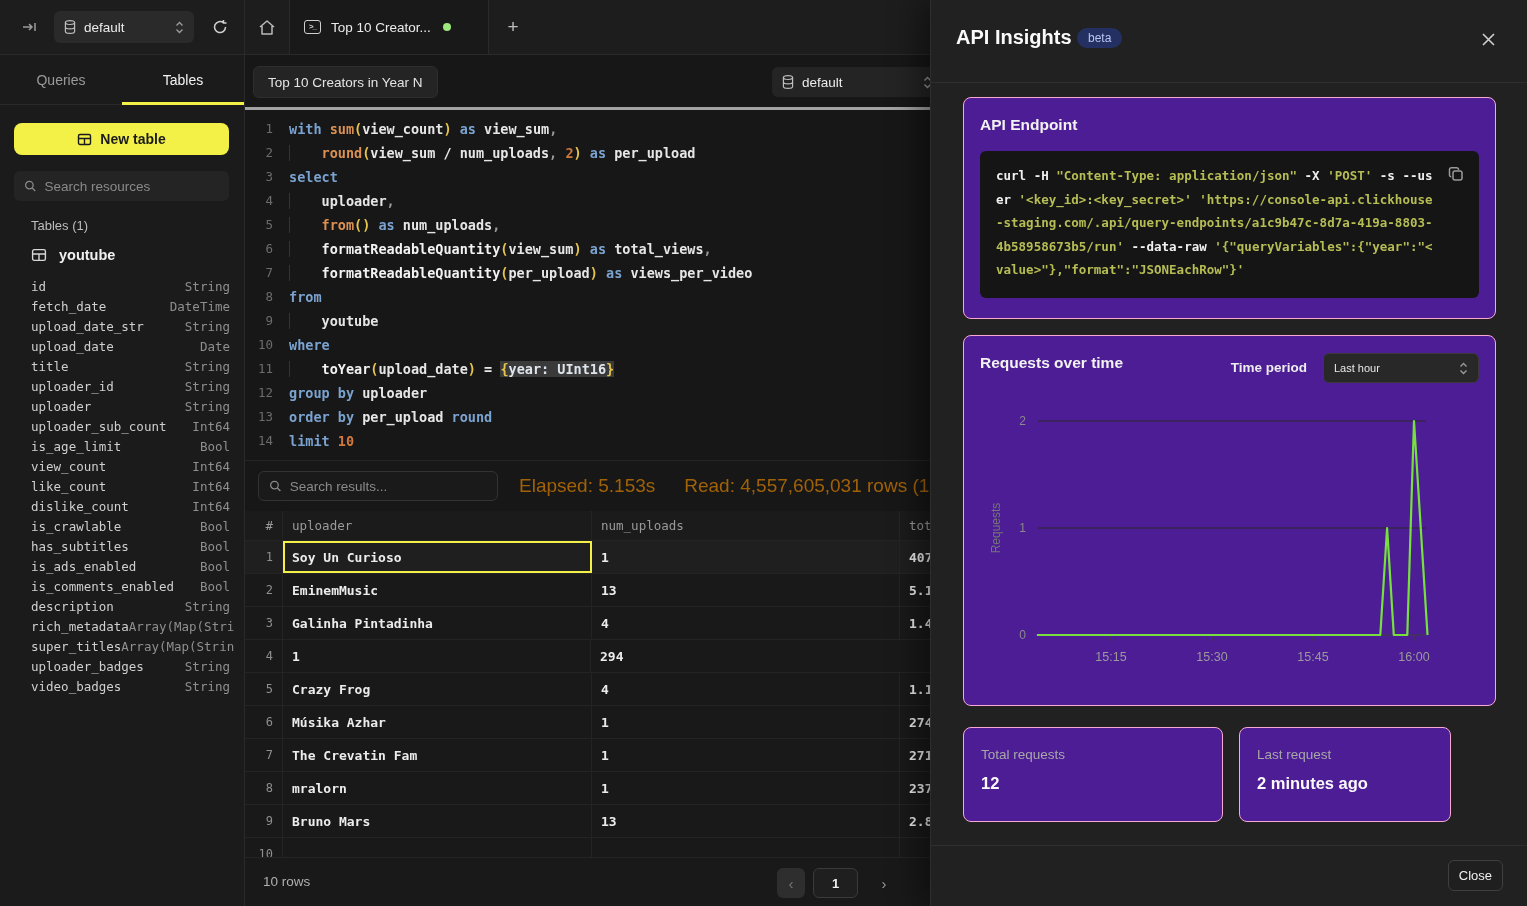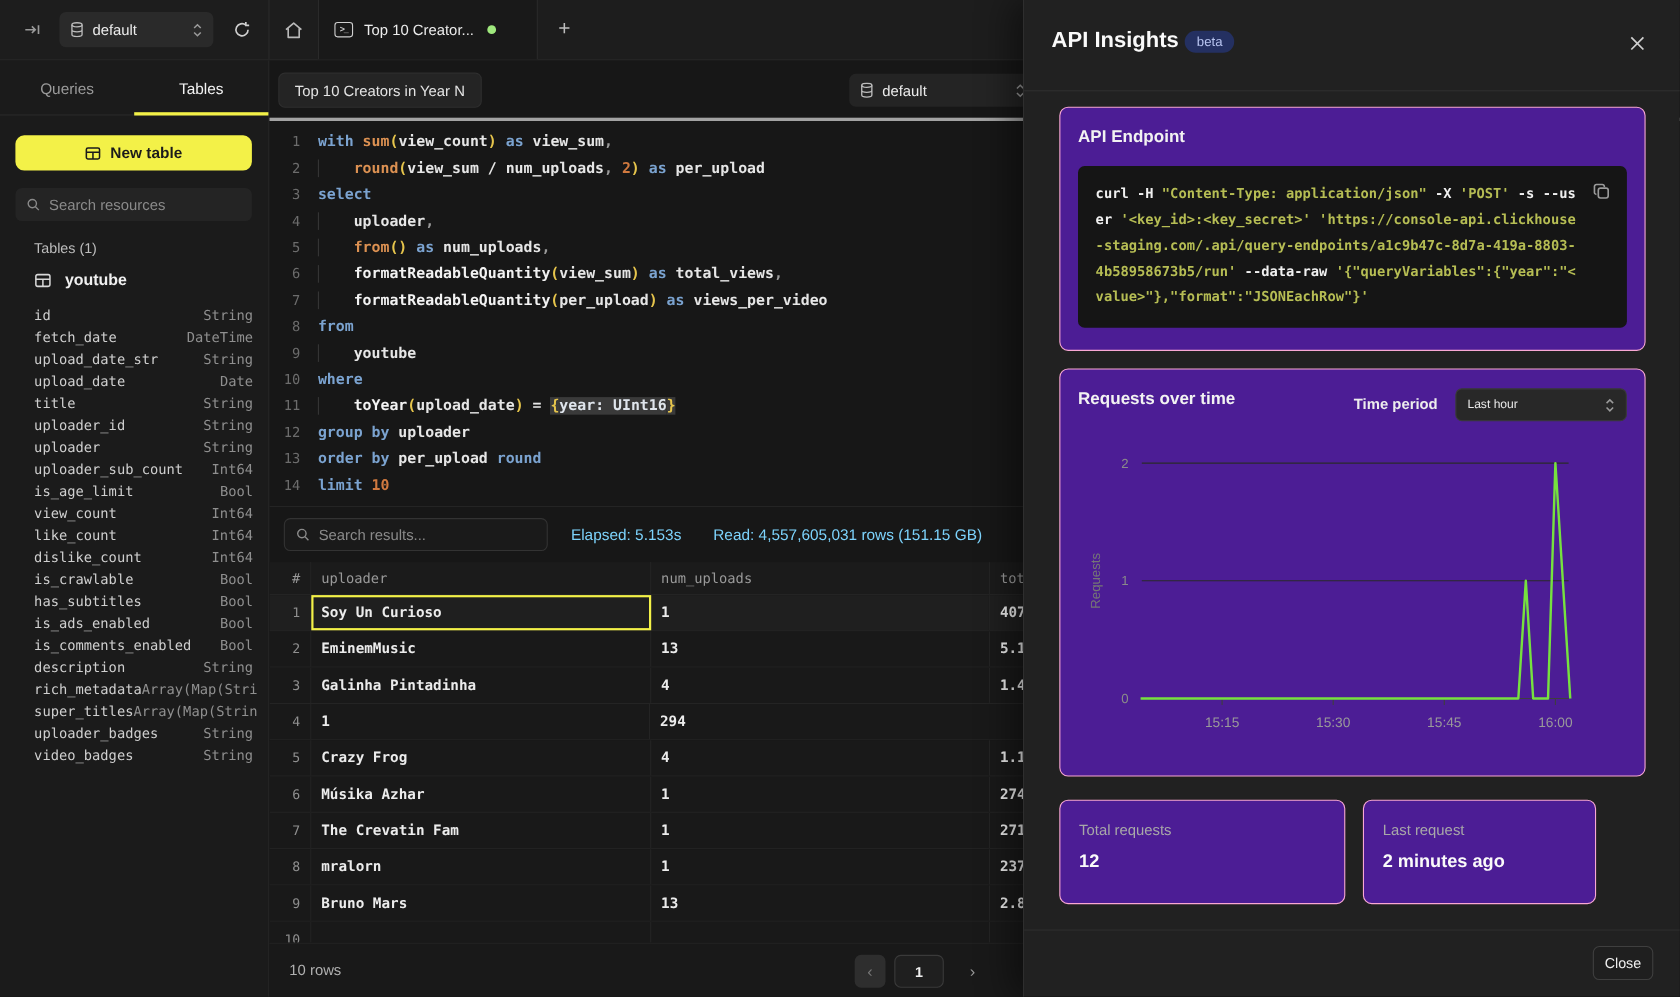--- a/index.html
+++ b/index.html
@@ -70,21 +70,21 @@
   .t-in{background:linear-gradient(#343434,#343434) left/1px 100% no-repeat;}
   .t-pb{background:#3a3a3a;color:#e6c54c}.t-pt{background:#3a3a3a;color:#dfe5ec}
 
   .r-toolbar { position:absolute; top:405px; left:0; right:0; height:51px; border-top:1px solid #242424;
     display:flex; align-items:center; }
   .r-search { margin-left:13px; width:240px; height:30px; border:1px solid #333; border-radius:6px;
     background:#1a1a1a; display:flex; align-items:center; gap:8px; padding:0 10px; flex:none; }
   .r-search input { background:transparent; border:none; outline:none; color:#c8c8c8; font-size:13.5px;
     width:100%; font-family:"Liberation Sans",sans-serif;}
   .r-search input::placeholder { color:#8a8a8a; }
-  .r-stat { font-size:14px; color:#7dd3fc; margin-left:21px; }
+  .r-stat { font-size:19px; color:#a16207; margin-left:21px; }
   .r-stat + .r-stat { margin-left:29px; }
 
   .grid-table { position:absolute; top:456px; left:0; right:0; bottom:49px; overflow:hidden; }
   .g-row { display:flex; height:33px; border-bottom:1px solid #242424; background:#191919; }
   .g-row.hdr { height:30px; background:#1b1b1b; }
   .g-row.sel { background:#1f1f1f; }
   .gc { border-right:1px solid #242424; display:flex; align-items:center; overflow:hidden; }
   .gc-n { width:38px; flex:none; justify-content:flex-end; padding-right:9px;
     font-size:12px; color:#8f8f8f; font-weight:400; }
   .gc-u { width:309px; flex:none; padding-left:9px; }

